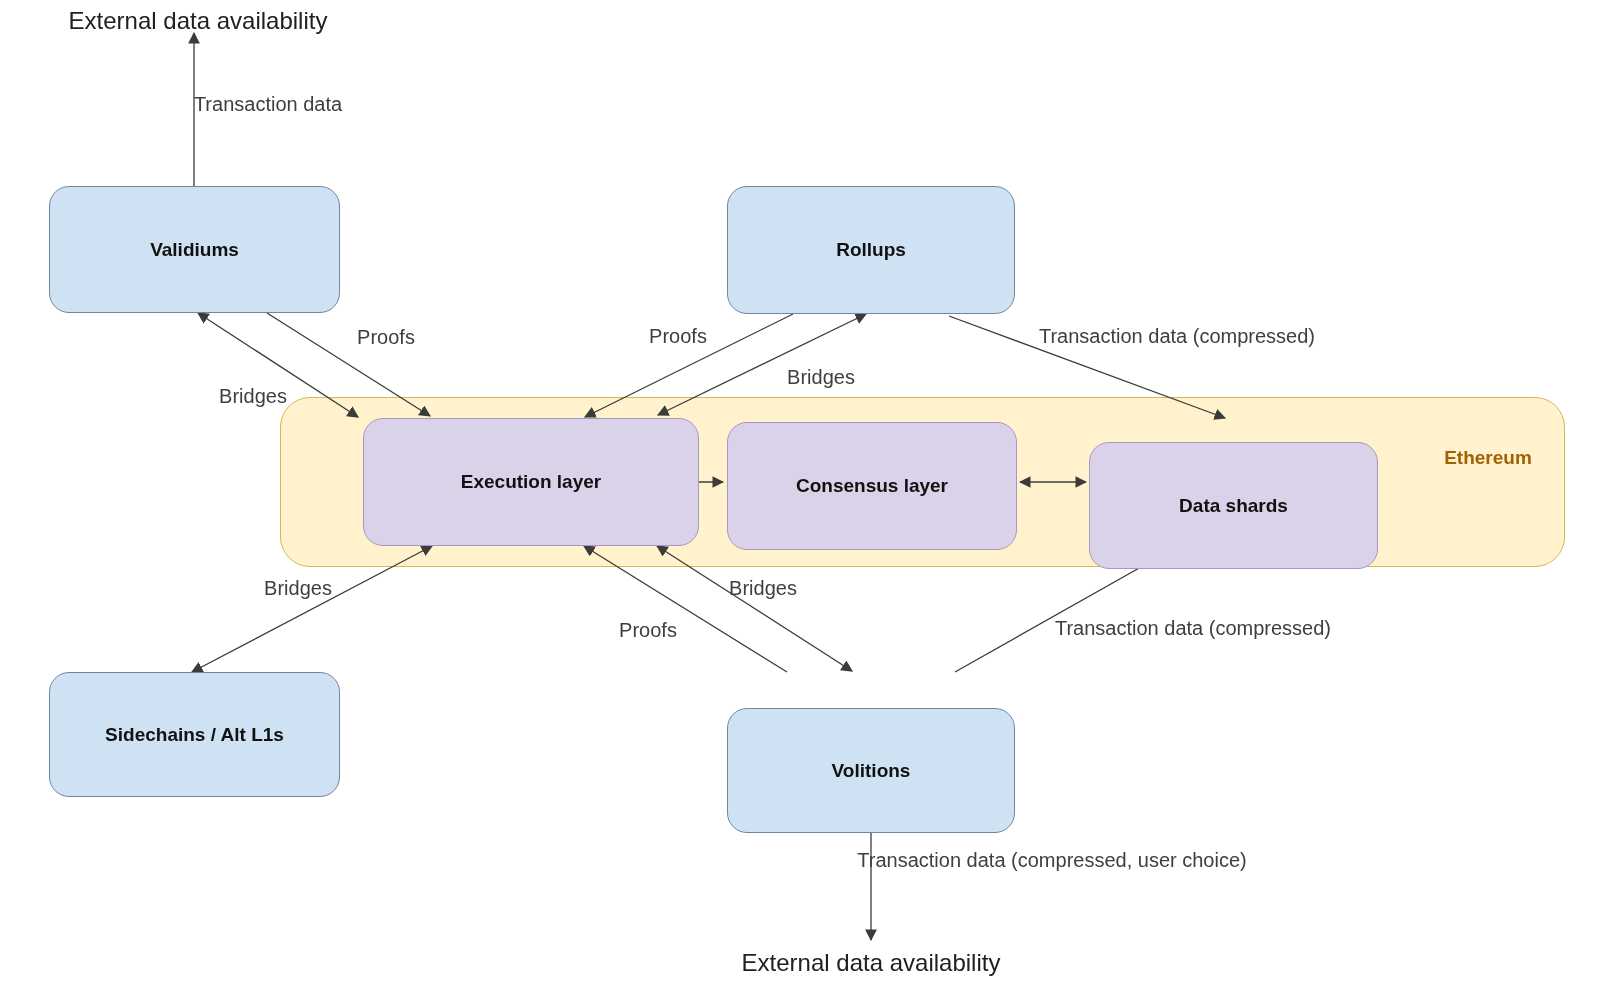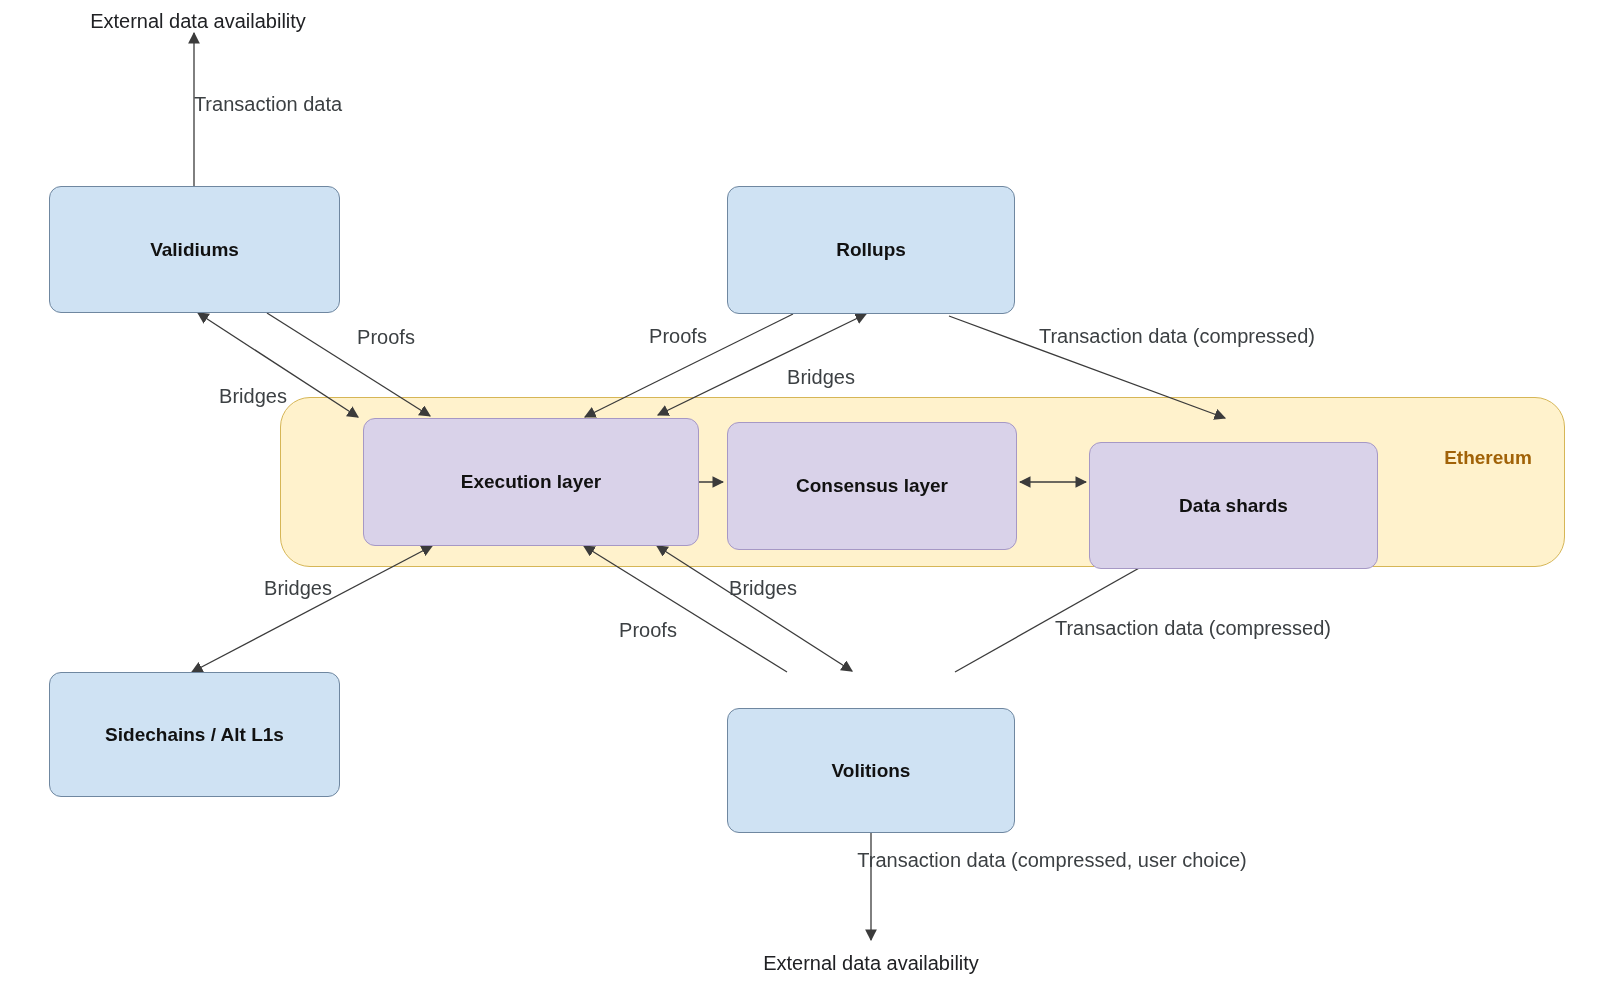--- a/index.html
+++ b/index.html
@@ -24,21 +24,21 @@
     left: 0; top: 0;
     z-index: 2;
   }
   #edges line {
     stroke: var(--arrow, #3b3b3b);
     stroke-width: 1.3;
   }
   .node {
     position: absolute;
     box-sizing: border-box;
-    border-radius: 12px;
+    border-radius: 20px;
     display: flex;
     align-items: center;
     justify-content: center;
     z-index: 3;
     font-weight: bold;
     font-size: 19px;
     color: var(--node-text, #111111);
     text-align: center;
   }
   .node.blue {
@@ -51,21 +51,21 @@
   }
   .lbl {
     position: absolute;
     transform: translate(-50%, -50%);
     white-space: nowrap;
     z-index: 4;
     font-size: 20px;
     color: var(--label-text, #3c4043);
   }
   .lbl.big {
-    font-size: 20px;
+    font-size: 24px;
     color: #202124;
   }
   .lbl.group-title {
     font-size: 19px;
     font-weight: bold;
     color: #a16207;
   }
 </style>
 </head>
 <body>

